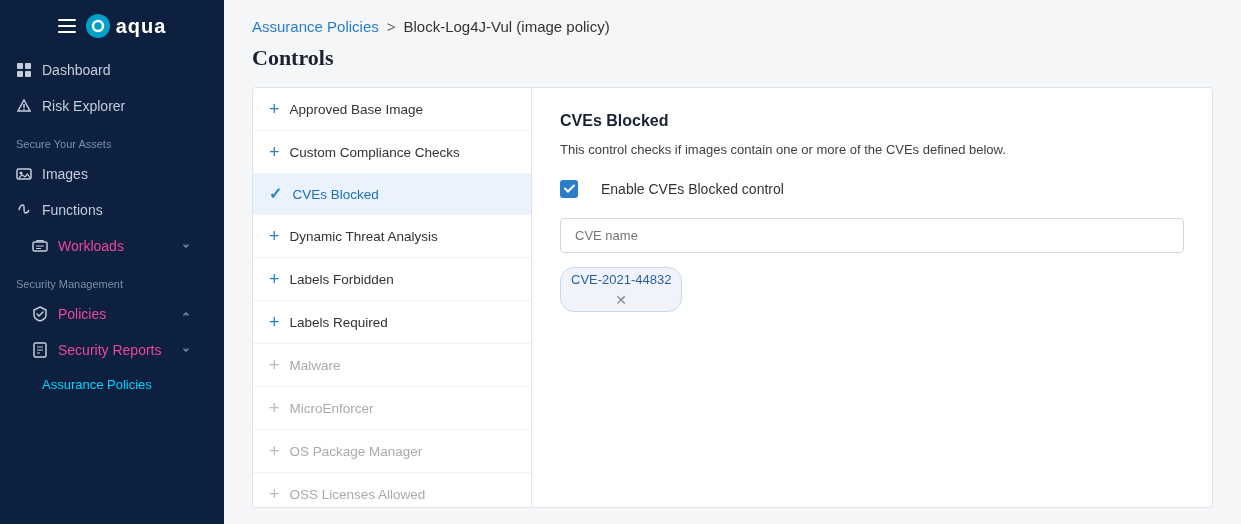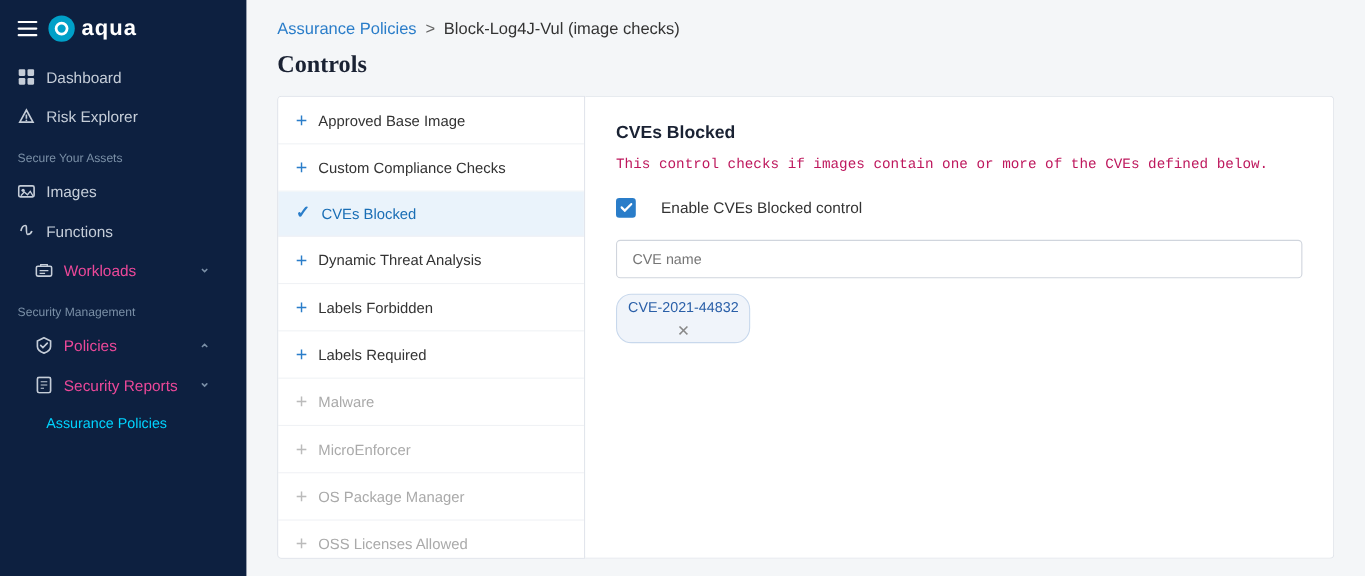--- a/index.html
+++ b/index.html
@@ -14,20 +14,21 @@
       display: flex;
       flex-direction: column;
       height: 100%;
       overflow-y: auto;
     }
     .sidebar-header {
       display: flex;
       align-items: center;
       padding: 14px 16px;
       gap: 10px;
+      justify-content: center;
     }
     .hamburger-icon {
       display: flex; flex-direction: column; gap: 4px; cursor: pointer;
     }
     .hamburger-icon span {
       display: block; width: 18px; height: 2px; background: #fff; border-radius: 1px;
     }
     .logo {
       display: flex; align-items: center; gap: 6px;
     }
@@ -126,24 +127,23 @@
     }
 
     .panel-title {
       font-size: 16px;
       font-weight: 600;
       color: #1a2233;
       margin-bottom: 10px;
     }
     .panel-description {
       font-size: 13px;
-      color: #be185d;
+      color: #404040;
       margin-bottom: 20px;
       line-height: 1.5;
-      font-family: Liberation Mono, monospace;
     }
 
     .checkbox-row {
       display: flex; align-items: center; gap: 23px; margin-bottom: 20px;
     }
     .checkbox-styled {
       width: 18px; height: 18px; background: #2a7dc9; border: 2px solid #2a7dc9; border-radius: 3px;
       display: flex; align-items: center; justify-content: center; flex-shrink: 0; cursor: pointer;
     }
     .checkbox-styled svg { fill: white; }
@@ -280,21 +280,21 @@
   <div class="nav-sub-item active">
     <span>Assurance Policies</span>
   </div>
 </nav>
 
 <div class="main">
 
   <div class="breadcrumb">
     <a href="#">Assurance Policies</a>
     <span class="breadcrumb-separator">&gt;</span>
-    <span class="breadcrumb-current">Block-Log4J-Vul (image checks)</span>
+    <span class="breadcrumb-current">Block-Log4J-Vul (image policy)</span>
   </div>
 
   <div class="page-title">Controls</div>
 
   <div class="content-area">
 
     <div class="controls-list">
 
       <div class="control-item">
         <span class="control-icon blue">+</span>

